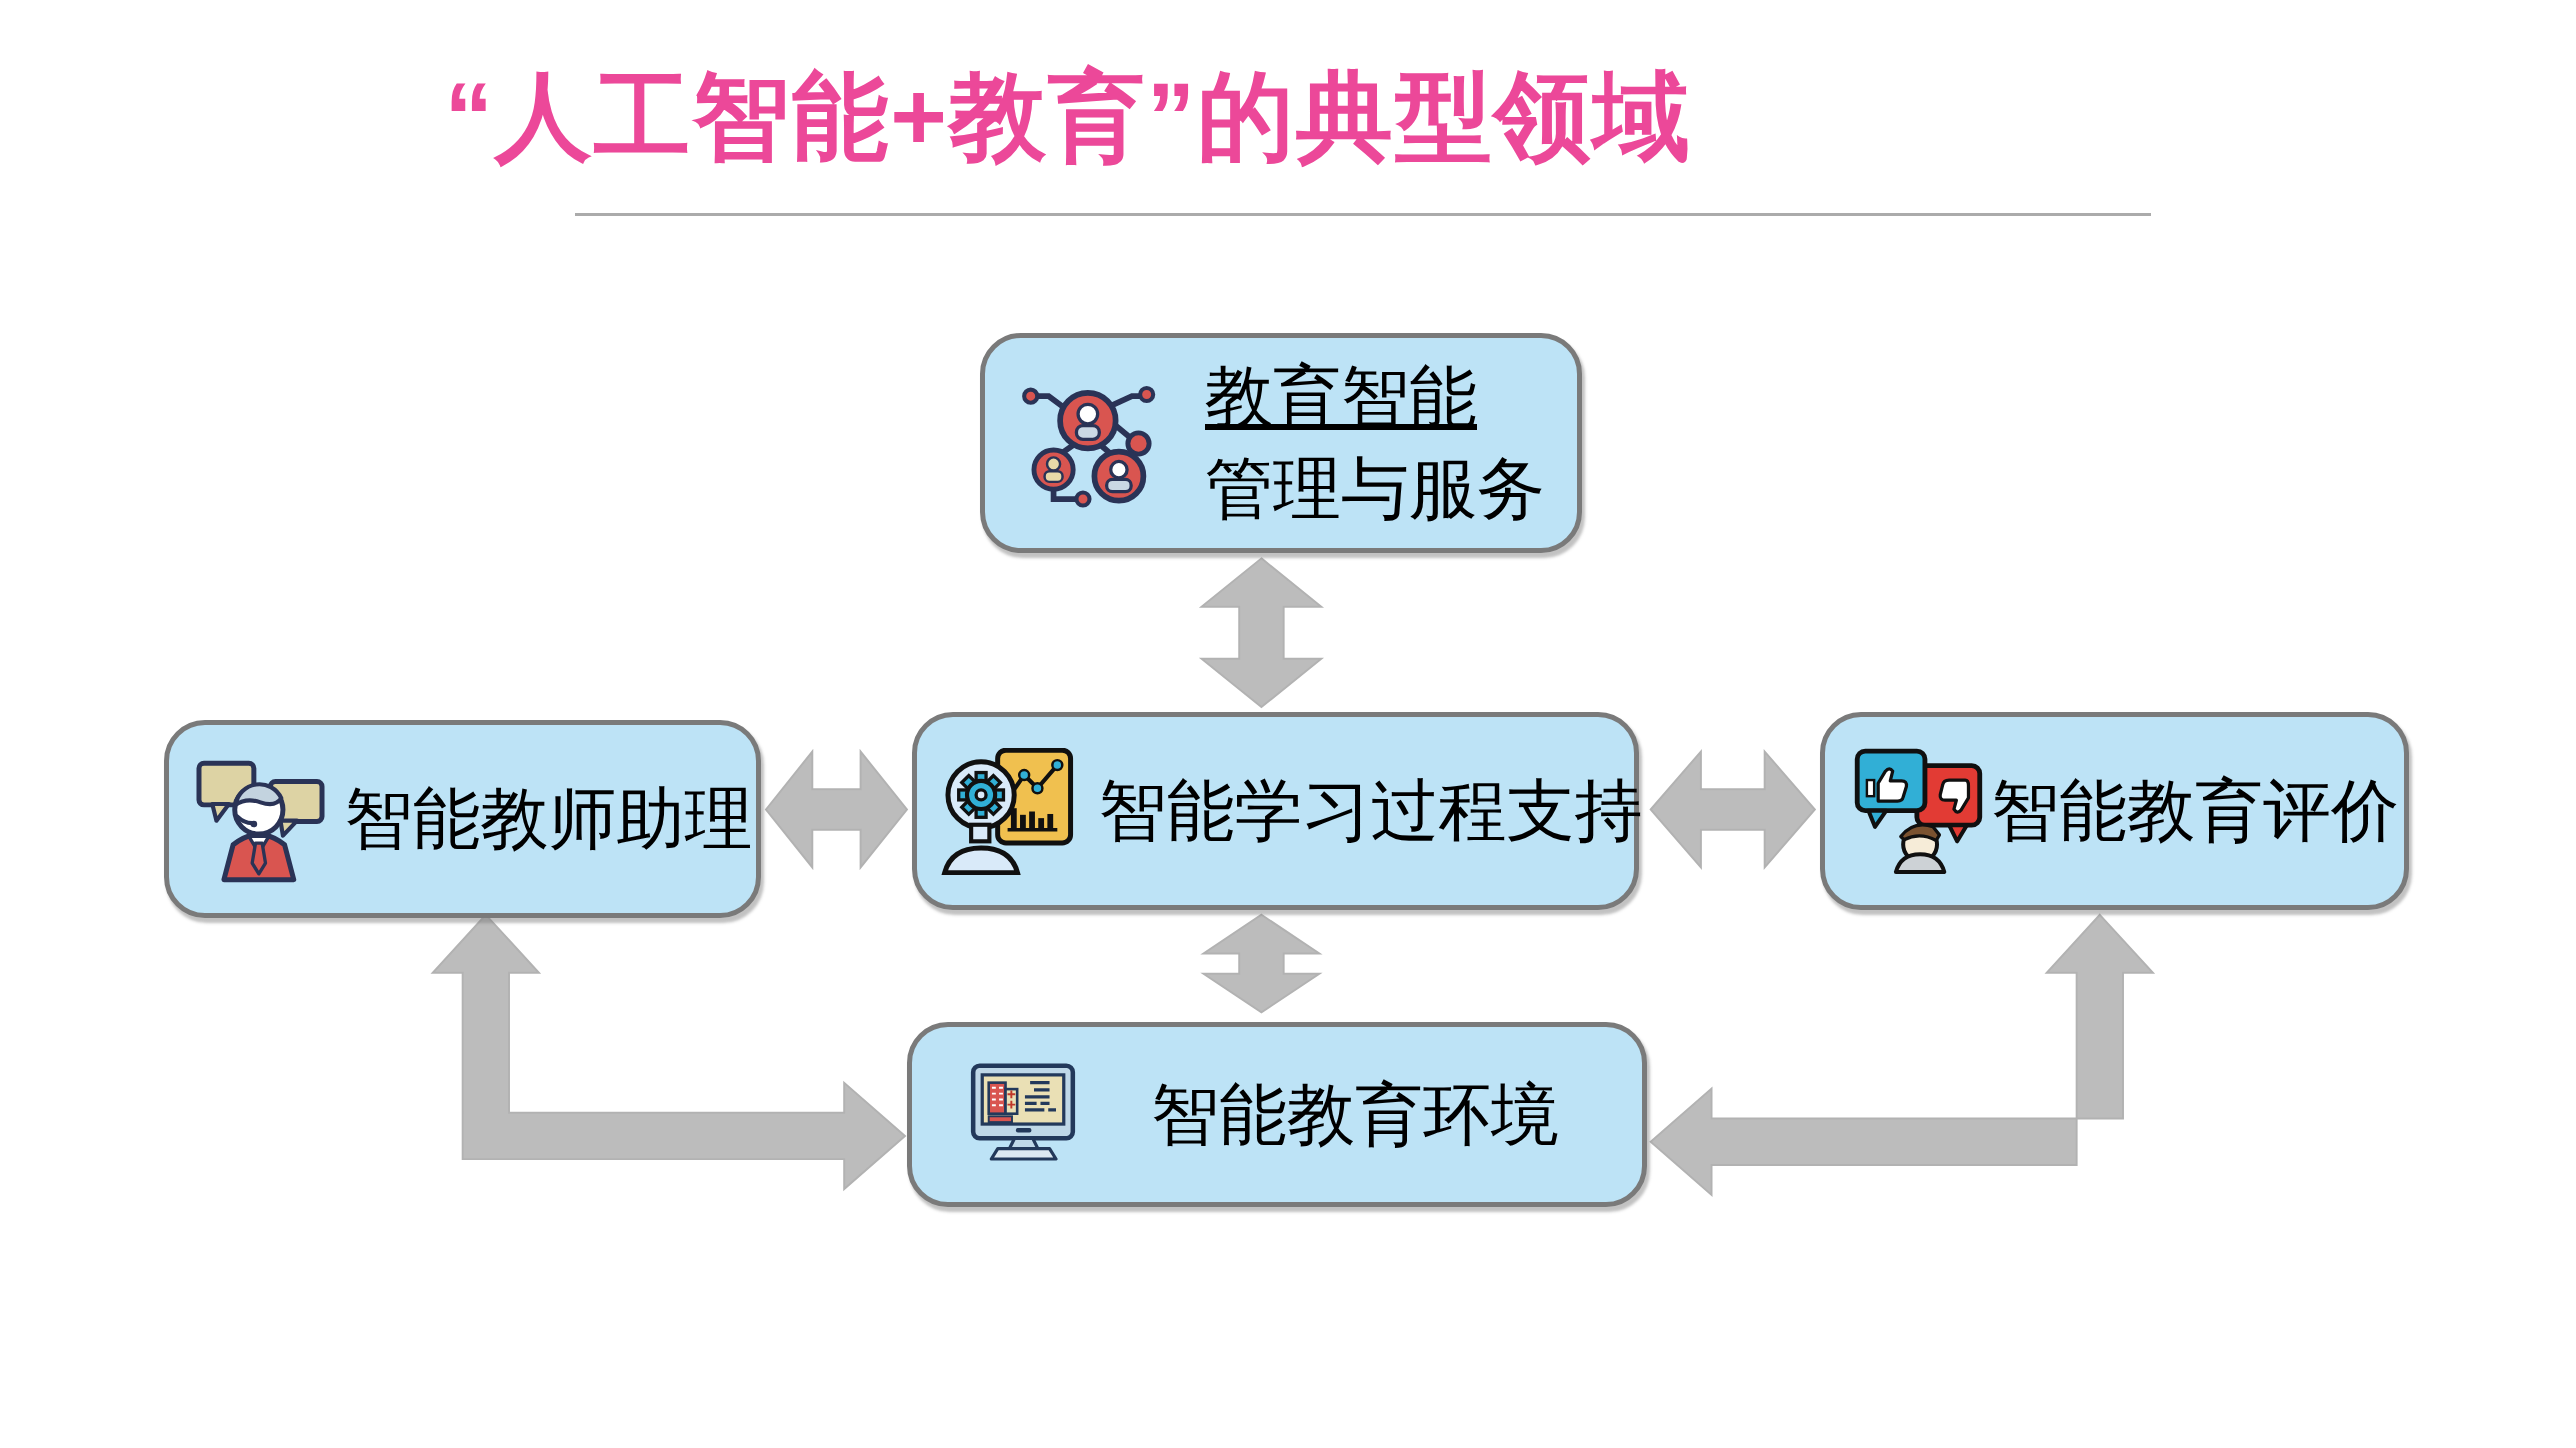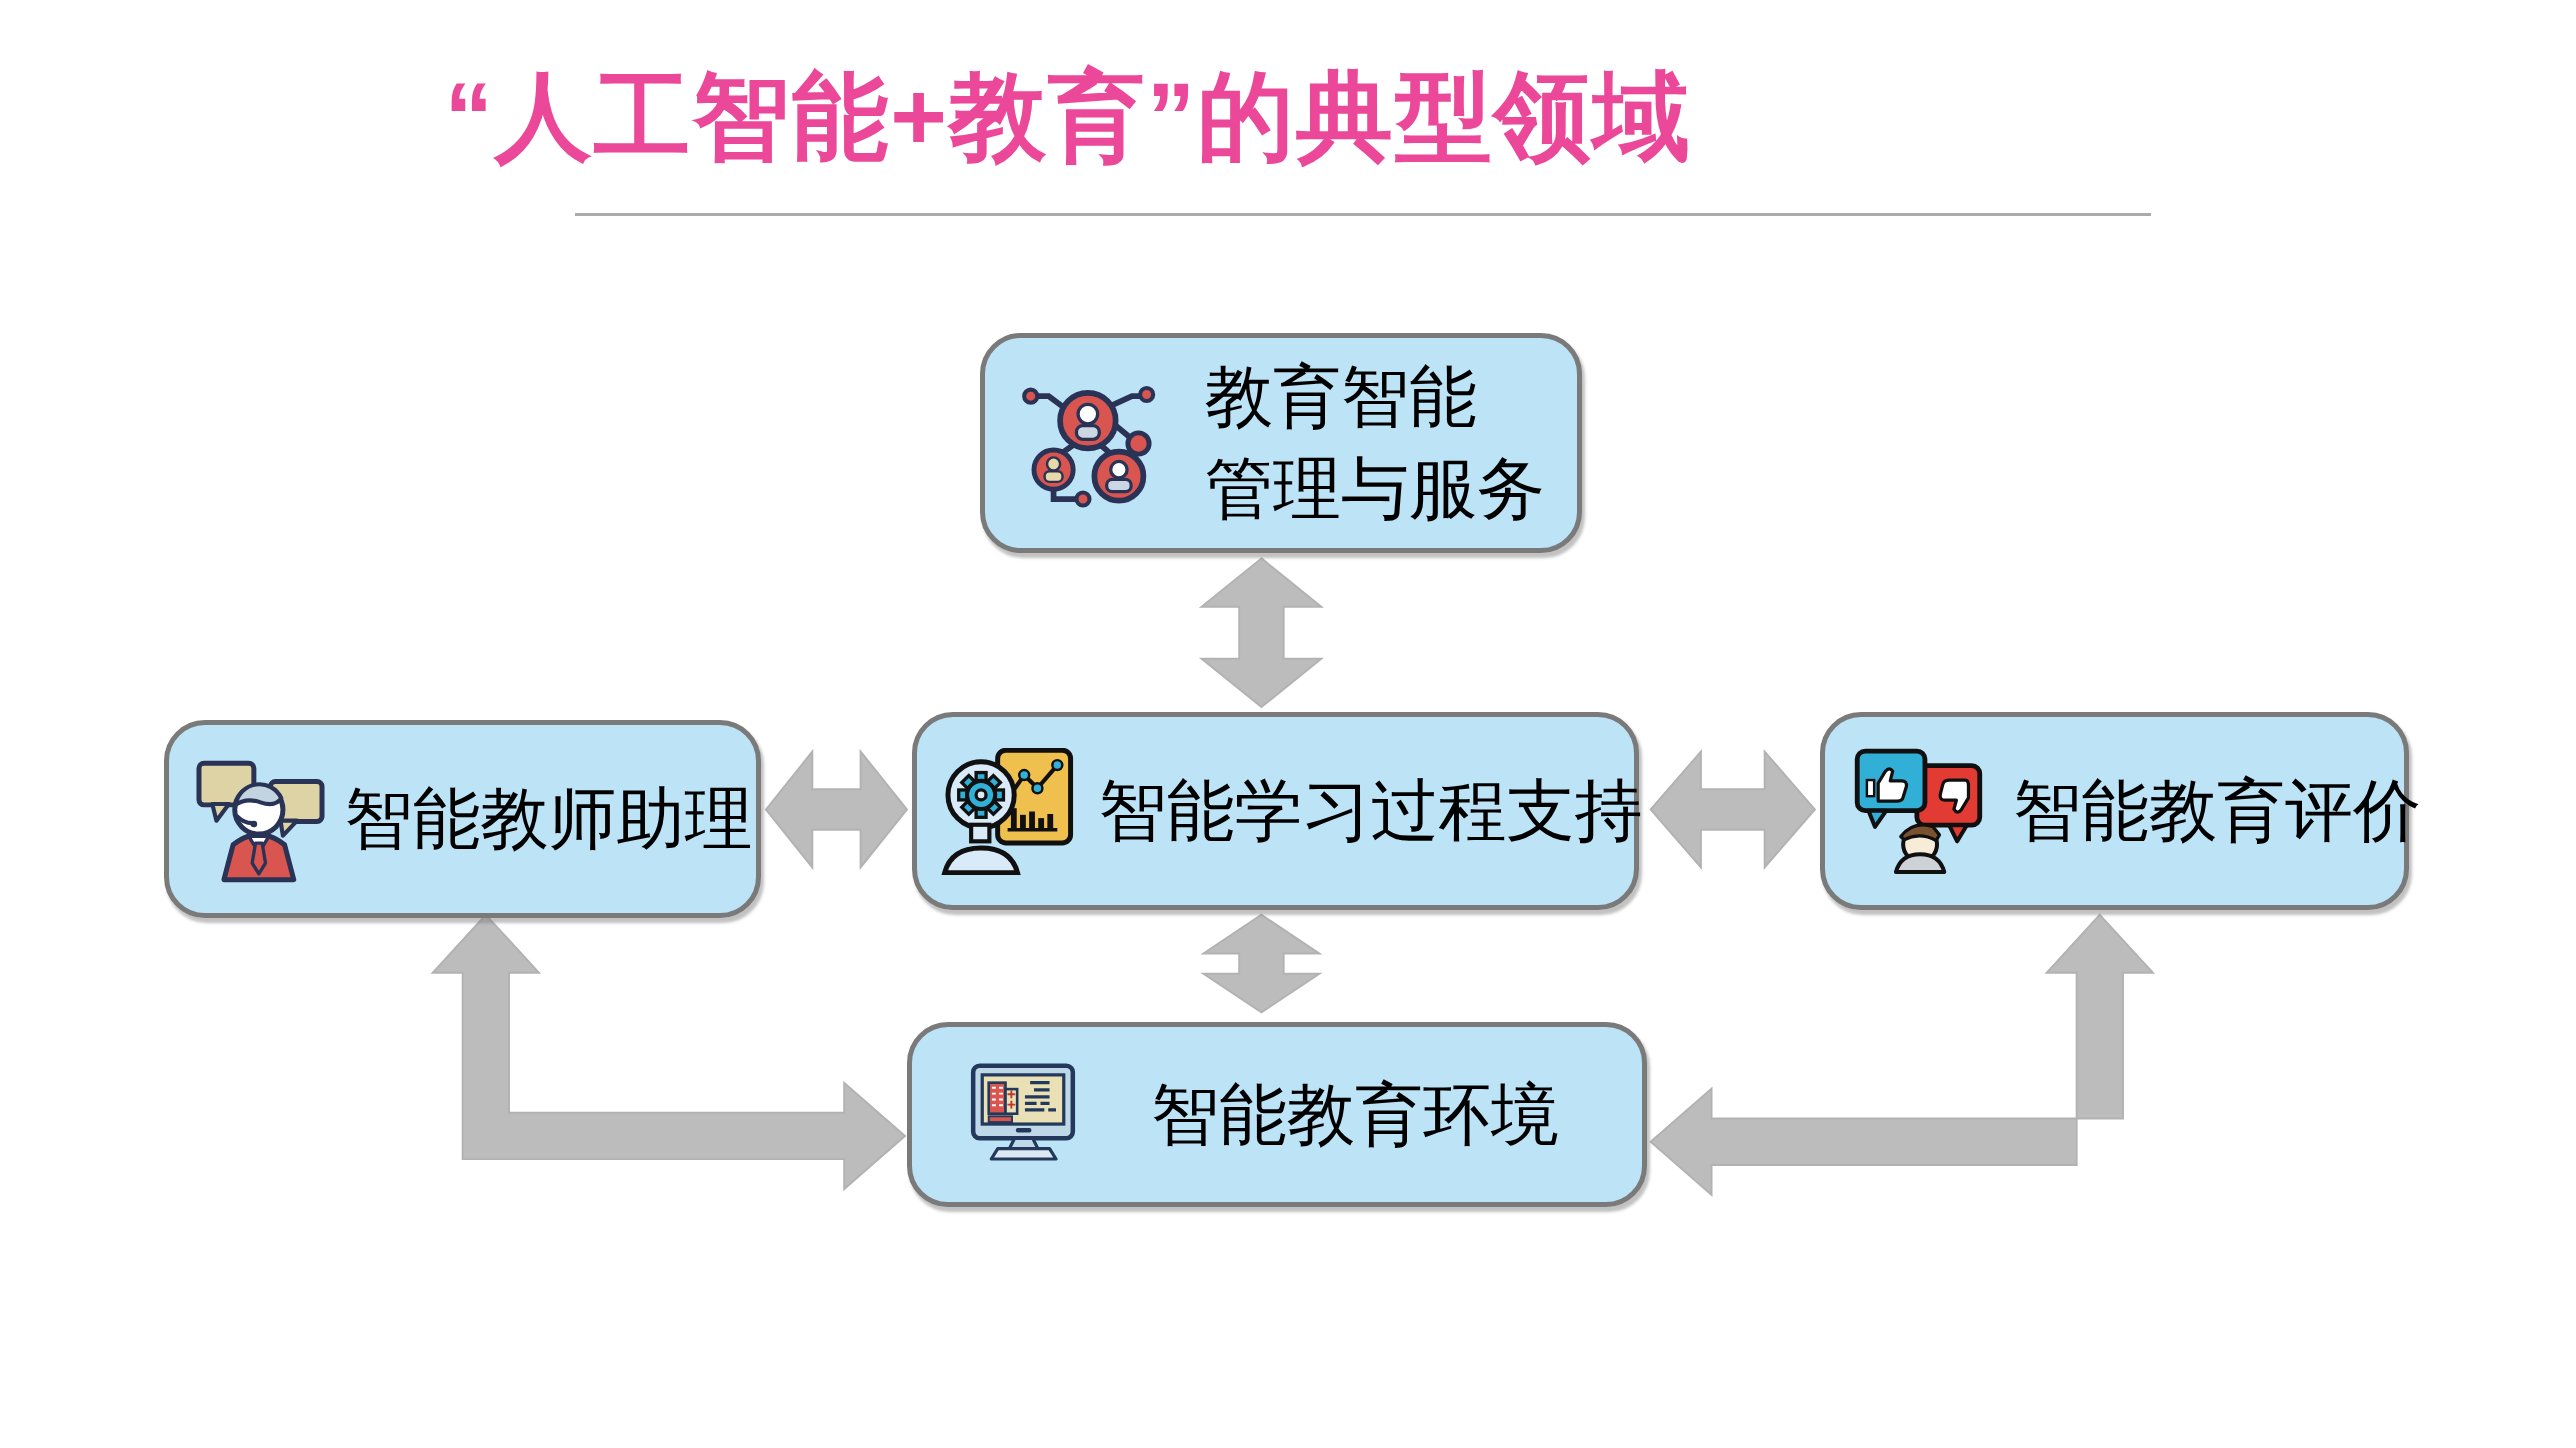--- a/index.html
+++ b/index.html
@@ -69,21 +69,21 @@
         <rect x="74" y="58" width="28" height="17" rx="8" fill="#CBD8E4" stroke="#2A3356" stroke-width="4"></rect>
         <circle cx="46" cy="112" r="24" fill="#D95550" stroke="#2A3356" stroke-width="6"></circle>
         <circle cx="46" cy="105" r="8" fill="#E8D9A8" stroke="#2A3356" stroke-width="3"></circle>
         <rect x="35" y="114" width="22" height="13" rx="6" fill="#E8D9A8" stroke="#2A3356" stroke-width="3"></rect>
         <circle cx="126" cy="120" r="30" fill="#D95550" stroke="#2A3356" stroke-width="7"></circle>
         <circle cx="126" cy="112" r="10" fill="#ffffff" stroke="#2A3356" stroke-width="4"></circle>
         <rect x="111" y="124" width="30" height="15" rx="7" fill="#CBD8E4" stroke="#2A3356" stroke-width="4"></rect>
       </svg>
     </span>
     <span class="node-label" style="margin-left:42px;">
-      <span style="display:block;">教育智能</span>
+      <span style="display:block;text-decoration:underline;">教育智能</span>
       <span style="display:block;">管理与服务</span>
     </span>
   </div>
 
   <div class="node" id="node-left">
     <span class="icon-wrap" style="margin-left:25px;">
       <svg width="133" height="130" viewBox="0 0 160 150">
         <rect x="6" y="8" width="66" height="50" rx="6" fill="#DDD3A4" stroke="#2A3356" stroke-width="6"></rect>
         <path d="M22,57 L42,57 L27,77 Z" fill="#DDD3A4" stroke="#2A3356" stroke-width="5" stroke-linejoin="round"></path>
         <rect x="92" y="30" width="62" height="48" rx="6" fill="#DDD3A4" stroke="#2A3356" stroke-width="6"></rect>
@@ -145,21 +145,21 @@
         <path d="M138,40 h-20 q-7,0 -8,6 l-3,12 q-1,7 6,7 h14 l-3,11 q4,7 9,1 l9,-15 v-15 q0,-7 -4,-7 Z" fill="#ffffff" stroke="#101010" stroke-width="4" stroke-linejoin="round"></path>
         <rect x="4" y="4" width="84" height="74" rx="10" fill="#31AFD6" stroke="#101010" stroke-width="6"></rect>
         <path d="M18,78 h22 l-14,20 Z" fill="#31AFD6" stroke="#101010" stroke-width="5" stroke-linejoin="round"></path>
         <rect x="16" y="40" width="9" height="20" fill="#ffffff" stroke="#101010" stroke-width="3"></rect>
         <path d="M30,60 v-16 l9,-15 q5,-6 9,0 l-3,12 h14 q7,0 6,7 l-4,13 q-1,5 -7,5 h-24 Z" fill="#ffffff" stroke="#101010" stroke-width="4" stroke-linejoin="round"></path>
         <circle cx="82" cy="120" r="21" fill="#F6ECD8" stroke="#101010" stroke-width="5"></circle>
         <path d="M58,110 q16,-20 40,-12 l8,10 -4,7 q-20,-11 -40,-1 Z" fill="#7A5230" stroke="#101010" stroke-width="4" stroke-linejoin="round"></path>
         <path d="M52,154 q6,-22 30,-22 q24,0 30,22 Z" fill="#CDD2D6" stroke="#101010" stroke-width="5" stroke-linejoin="round"></path>
       </svg>
     </span>
-    <span class="node-label" style="margin-left:26px;text-align:right;">智能教育评价</span>
+    <span class="node-label" style="margin-left:4px;text-align:right;">智能教育评价</span>
   </div>
 
   <div class="node" id="node-bottom">
     <span class="icon-wrap" style="margin-left:56px;">
       <svg width="110" height="106" viewBox="0 0 170 160">
         <rect x="8" y="4" width="154" height="112" rx="10" fill="#BFD8E8" stroke="#23395B" stroke-width="7"></rect>
         <rect x="22" y="18" width="126" height="76" fill="#EAE0B5" stroke="#23395B" stroke-width="5"></rect>
         <rect x="32" y="30" width="26" height="48" fill="#D95550" stroke="#23395B" stroke-width="4"></rect>
         <path d="M37,38 h6 M48,38 h6 M37,47 h6 M48,47 h6 M37,56 h6 M48,56 h6 M37,65 h6 M48,65 h6" stroke="#ffffff" stroke-width="3"></path>
         <rect x="58" y="40" width="18" height="38" fill="#EAE0B5" stroke="#23395B" stroke-width="4"></rect>

